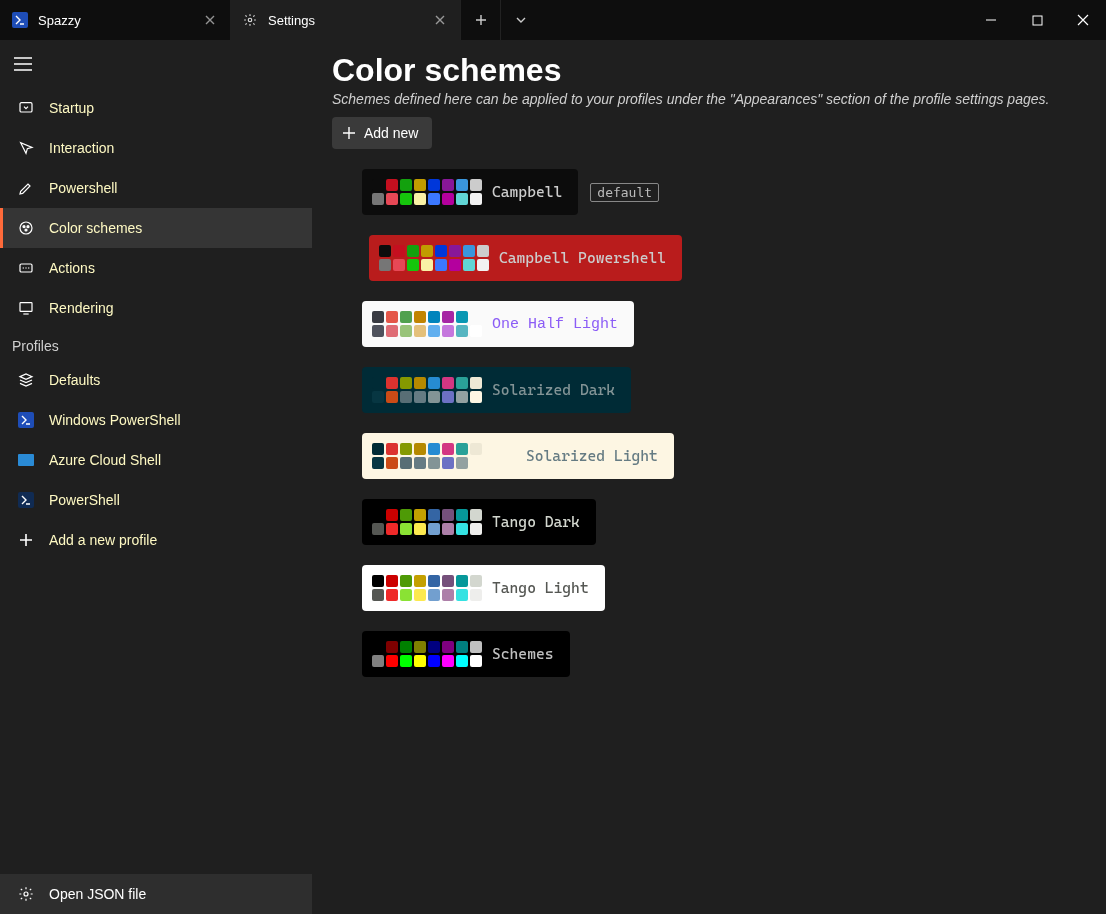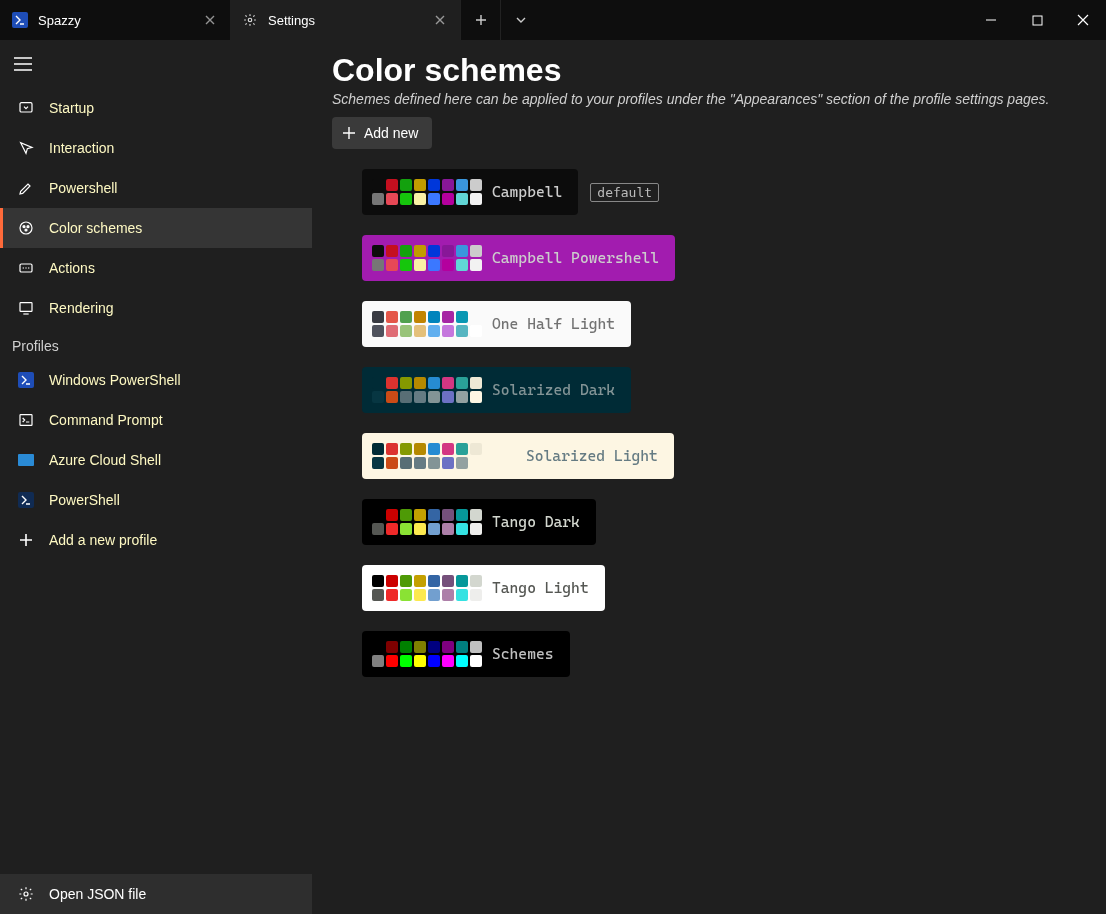--- a/index.html
+++ b/index.html
@@ -331,36 +331,36 @@
             <path d="M8 21h8"></path>
           </svg>
         </span>
       <span>Rendering</span>
     </div>
 
     <div class="side-section-header">Profiles</div>
 
     <div class="side-item">
       <span class="side-icon">
+          <svg width="16" height="16" viewBox="0 0 24 24" fill="none" stroke="#fff" stroke-width="1.8">
+            <path d="M3 7l9-4 9 4-9 4z"></path>
+            <path d="M3 12l9 4 9-4M3 17l9 4 9-4"></path>
+          </svg>
+        </span>
+      <span>Defaults</span>
+    </div>
+    <div class="side-item">
+      <span class="side-icon">
           <span class="ps-icon">
             <svg width="10" height="10" viewBox="0 0 10 10">
               <path d="M1 1 L5 5 L1 9 M5 9 H9" stroke="#fff" stroke-width="1.4" fill="none"></path>
             </svg>
           </span>
         </span>
       <span>Windows PowerShell</span>
-    </div>
-    <div class="side-item">
-      <span class="side-icon">
-          <svg width="16" height="16" viewBox="0 0 24 24" fill="none" stroke="#fff" stroke-width="1.8">
-            <rect x="3" y="4" width="18" height="16" rx="1"></rect>
-            <path d="M7 9l3 3-3 3M12 15h5"></path>
-          </svg>
-        </span>
-      <span>Command Prompt</span>
     </div>
     <div class="side-item">
       <span class="side-icon">
           <span class="azure-icon"></span>
         </span>
       <span>Azure Cloud Shell</span>
     </div>
     <div class="side-item">
       <span class="side-icon">
           <span class="ps-icon" style="background:#102b53">
@@ -425,21 +425,21 @@
               <div class="swatch" style="background: rgb(59, 120, 255);"></div>
               <div class="swatch" style="background: rgb(180, 0, 158);"></div>
               <div class="swatch" style="background: rgb(97, 214, 214);"></div>
               <div class="swatch" style="background: rgb(242, 242, 242);"></div>
             </div>
             <span class="scheme-label" style="color: rgb(204, 204, 204);">Campbell</span>
           </div>
           <span class="badge-default">default</span>
         </div>
         <div class="scheme-row">
-          <div class="scheme-card" style="background: #a21caf;">
+          <div class="scheme-card" style="background: #b91c1c; margin-left: 7px;">
             <div class="palette">
               <div class="swatch" style="background: rgb(12, 12, 12);"></div>
               <div class="swatch" style="background: rgb(197, 15, 31);"></div>
               <div class="swatch" style="background: rgb(19, 161, 14);"></div>
               <div class="swatch" style="background: rgb(193, 156, 0);"></div>
               <div class="swatch" style="background: rgb(0, 55, 218);"></div>
               <div class="swatch" style="background: rgb(136, 23, 152);"></div>
               <div class="swatch" style="background: rgb(58, 150, 221);"></div>
               <div class="swatch" style="background: rgb(204, 204, 204);"></div>
               <div class="swatch" style="background: rgb(118, 118, 118);"></div>
@@ -467,21 +467,21 @@
               <div class="swatch" style="background: rgb(250, 250, 250);"></div>
               <div class="swatch" style="background: rgb(79, 82, 93);"></div>
               <div class="swatch" style="background: rgb(223, 108, 117);"></div>
               <div class="swatch" style="background: rgb(152, 195, 121);"></div>
               <div class="swatch" style="background: rgb(228, 192, 122);"></div>
               <div class="swatch" style="background: rgb(97, 175, 239);"></div>
               <div class="swatch" style="background: rgb(197, 119, 221);"></div>
               <div class="swatch" style="background: rgb(86, 181, 193);"></div>
               <div class="swatch" style="background: rgb(255, 255, 255);"></div>
             </div>
-            <span class="scheme-label" style="color: #737373;">One Half Light</span>
+            <span class="scheme-label" style="color: #8b5cf6; font-family: Liberation Mono, monospace;">One Half Light</span>
           </div>
         </div>
         <div class="scheme-row">
           <div class="scheme-card" style="background: rgb(0, 43, 54);">
             <div class="palette">
               <div class="swatch" style="background: rgb(0, 43, 54);"></div>
               <div class="swatch" style="background: rgb(220, 50, 47);"></div>
               <div class="swatch" style="background: rgb(133, 153, 0);"></div>
               <div class="swatch" style="background: rgb(181, 137, 0);"></div>
               <div class="swatch" style="background: rgb(38, 139, 210);"></div>

